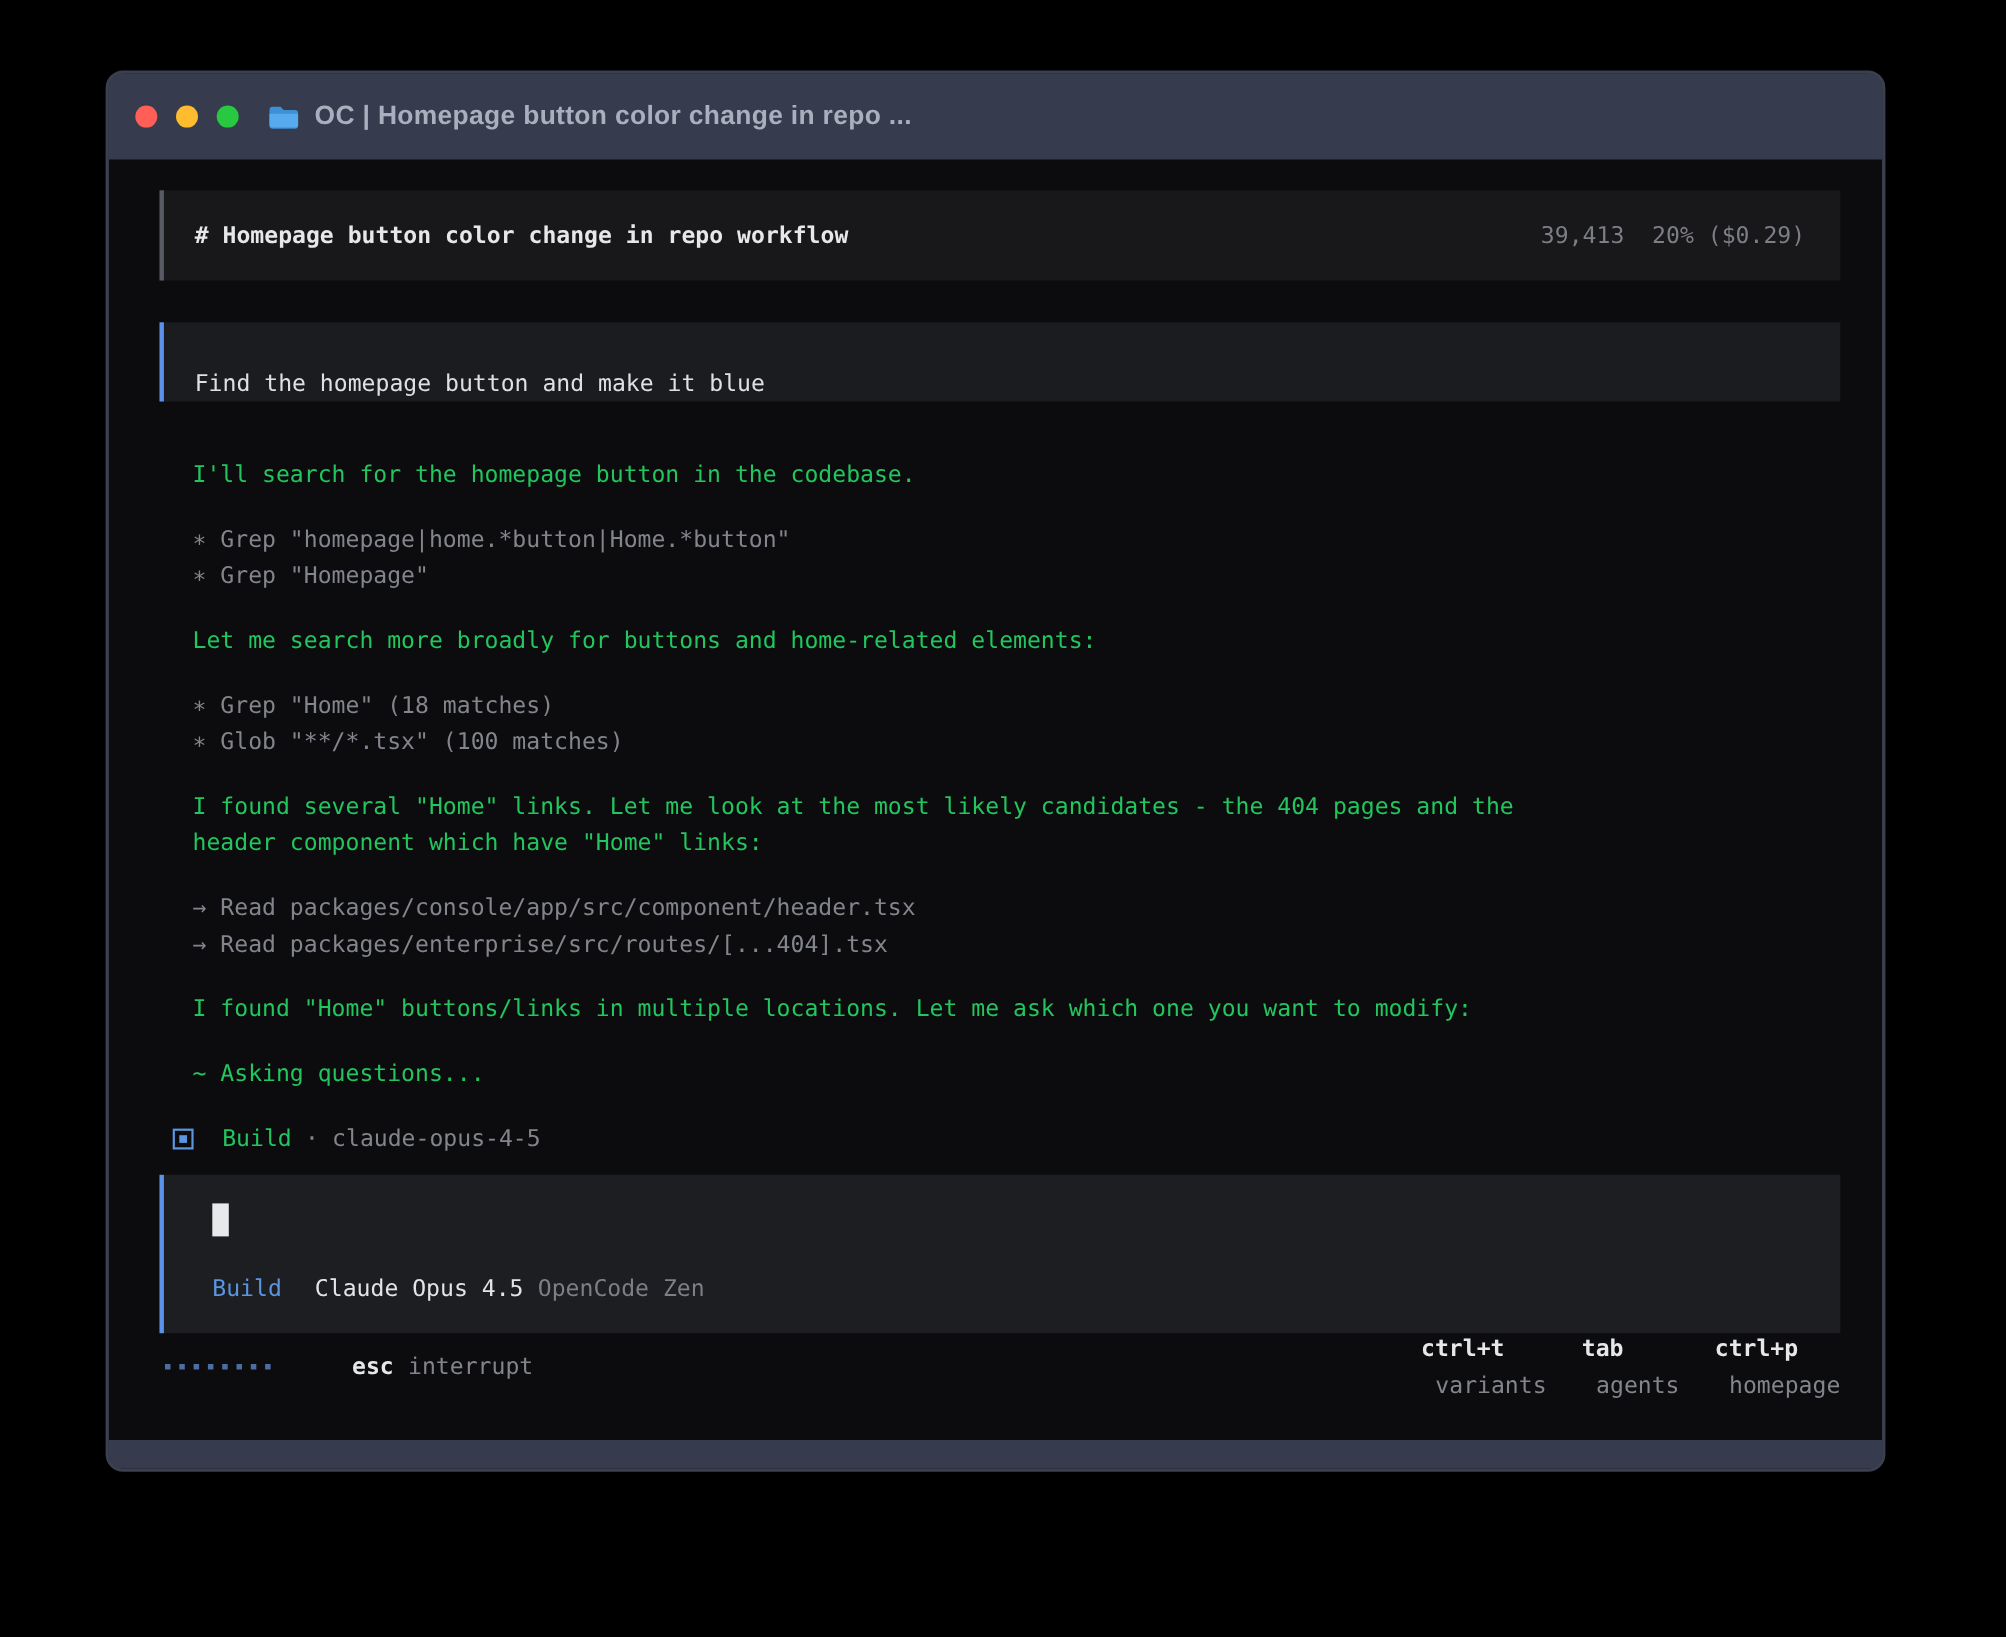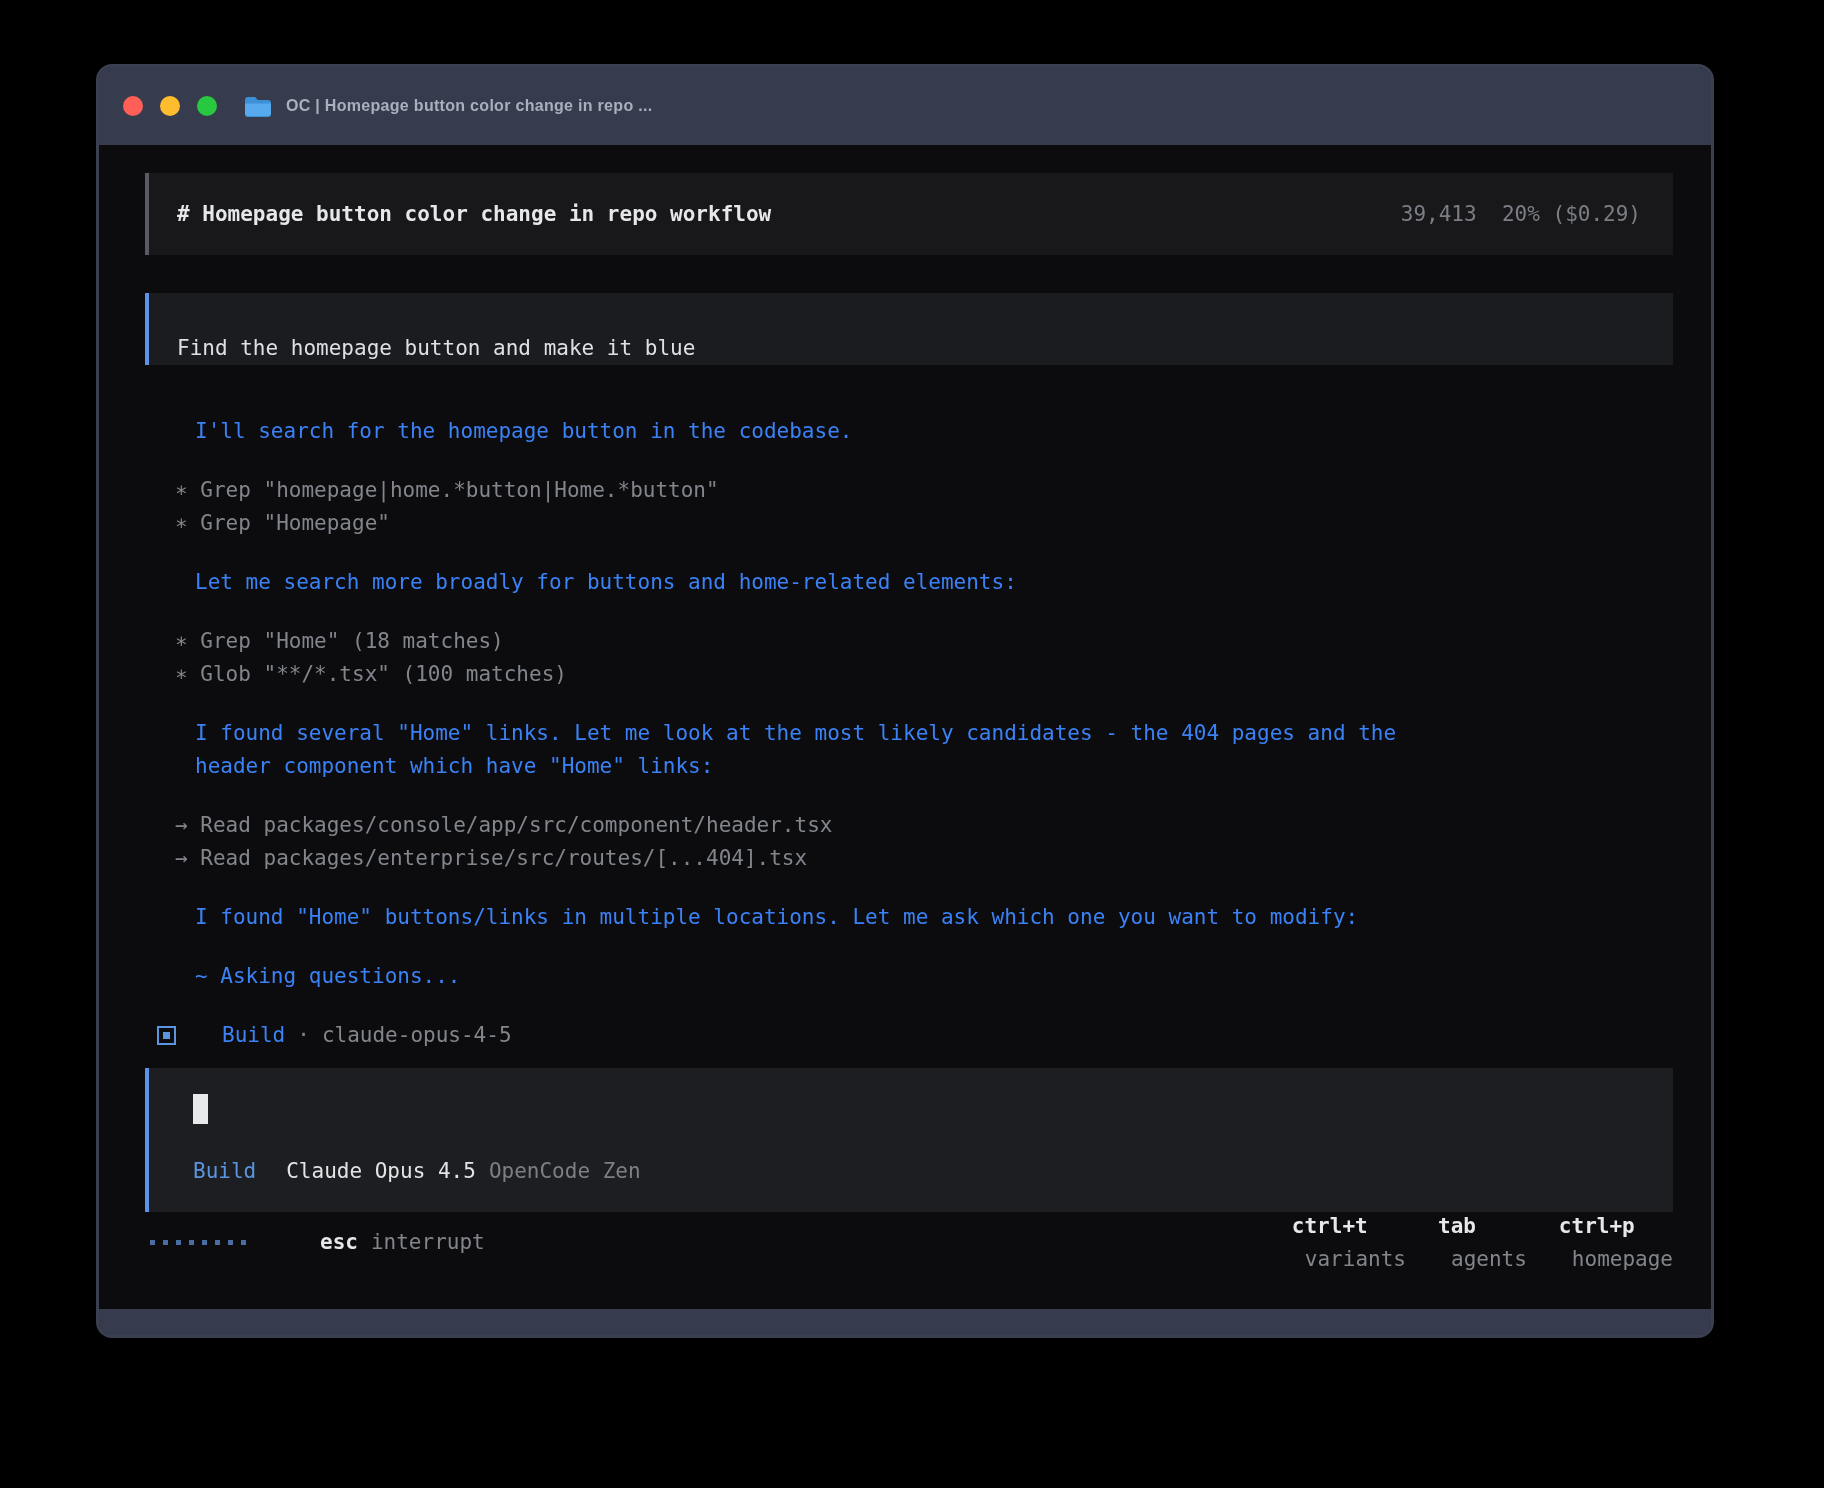--- a/index.html
+++ b/index.html
@@ -17,29 +17,29 @@
     flex:none; height:78px; background:#363c4d; border-radius:12px 12px 0 0;
     display:flex; align-items:center; padding:0 24px;
   }
   .light { width:20px; height:20px; border-radius:50%; margin-right:17px; flex:none; }
   .light.red    { background:#ff5f57; }
   .light.yellow { background:#febc2e; }
   .light.green  { background:#28c840; }
   .folder { margin-left:10px; margin-right:14px; flex:none; display:flex; }
   .wtitle {
     font-family:"Liberation Sans", sans-serif; font-weight:bold;
-    font-size:16px; color:#a9afbc; letter-spacing:.3px; white-space:pre;
+    font-size:24px; color:#a9afbc; letter-spacing:.3px; white-space:pre;
   }
 
   
   .content {
     flex:1; padding:28px 38px 0 46px; display:flex; flex-direction:column;
     font-size:21px; line-height:33px; overflow:hidden;
   }
-  .t-white { color:#3b82f6;margin-left:20px; }
+  .t-white { color:#22c55e; }
   .t-gray  { color:#82858c; }
   p, .line { white-space:pre; }
 
   .block-header {
     flex:none; height:82px; background:#18181b; border-left:4px solid #585b63;
     display:flex; align-items:center; justify-content:space-between;
     padding:0 32px 0 28px;
   }
   .block-header .htitle { font-weight:bold; color:#e6e7e9; white-space:pre; }
   .block-header .hstats { color:#7b7e85; white-space:pre; }

